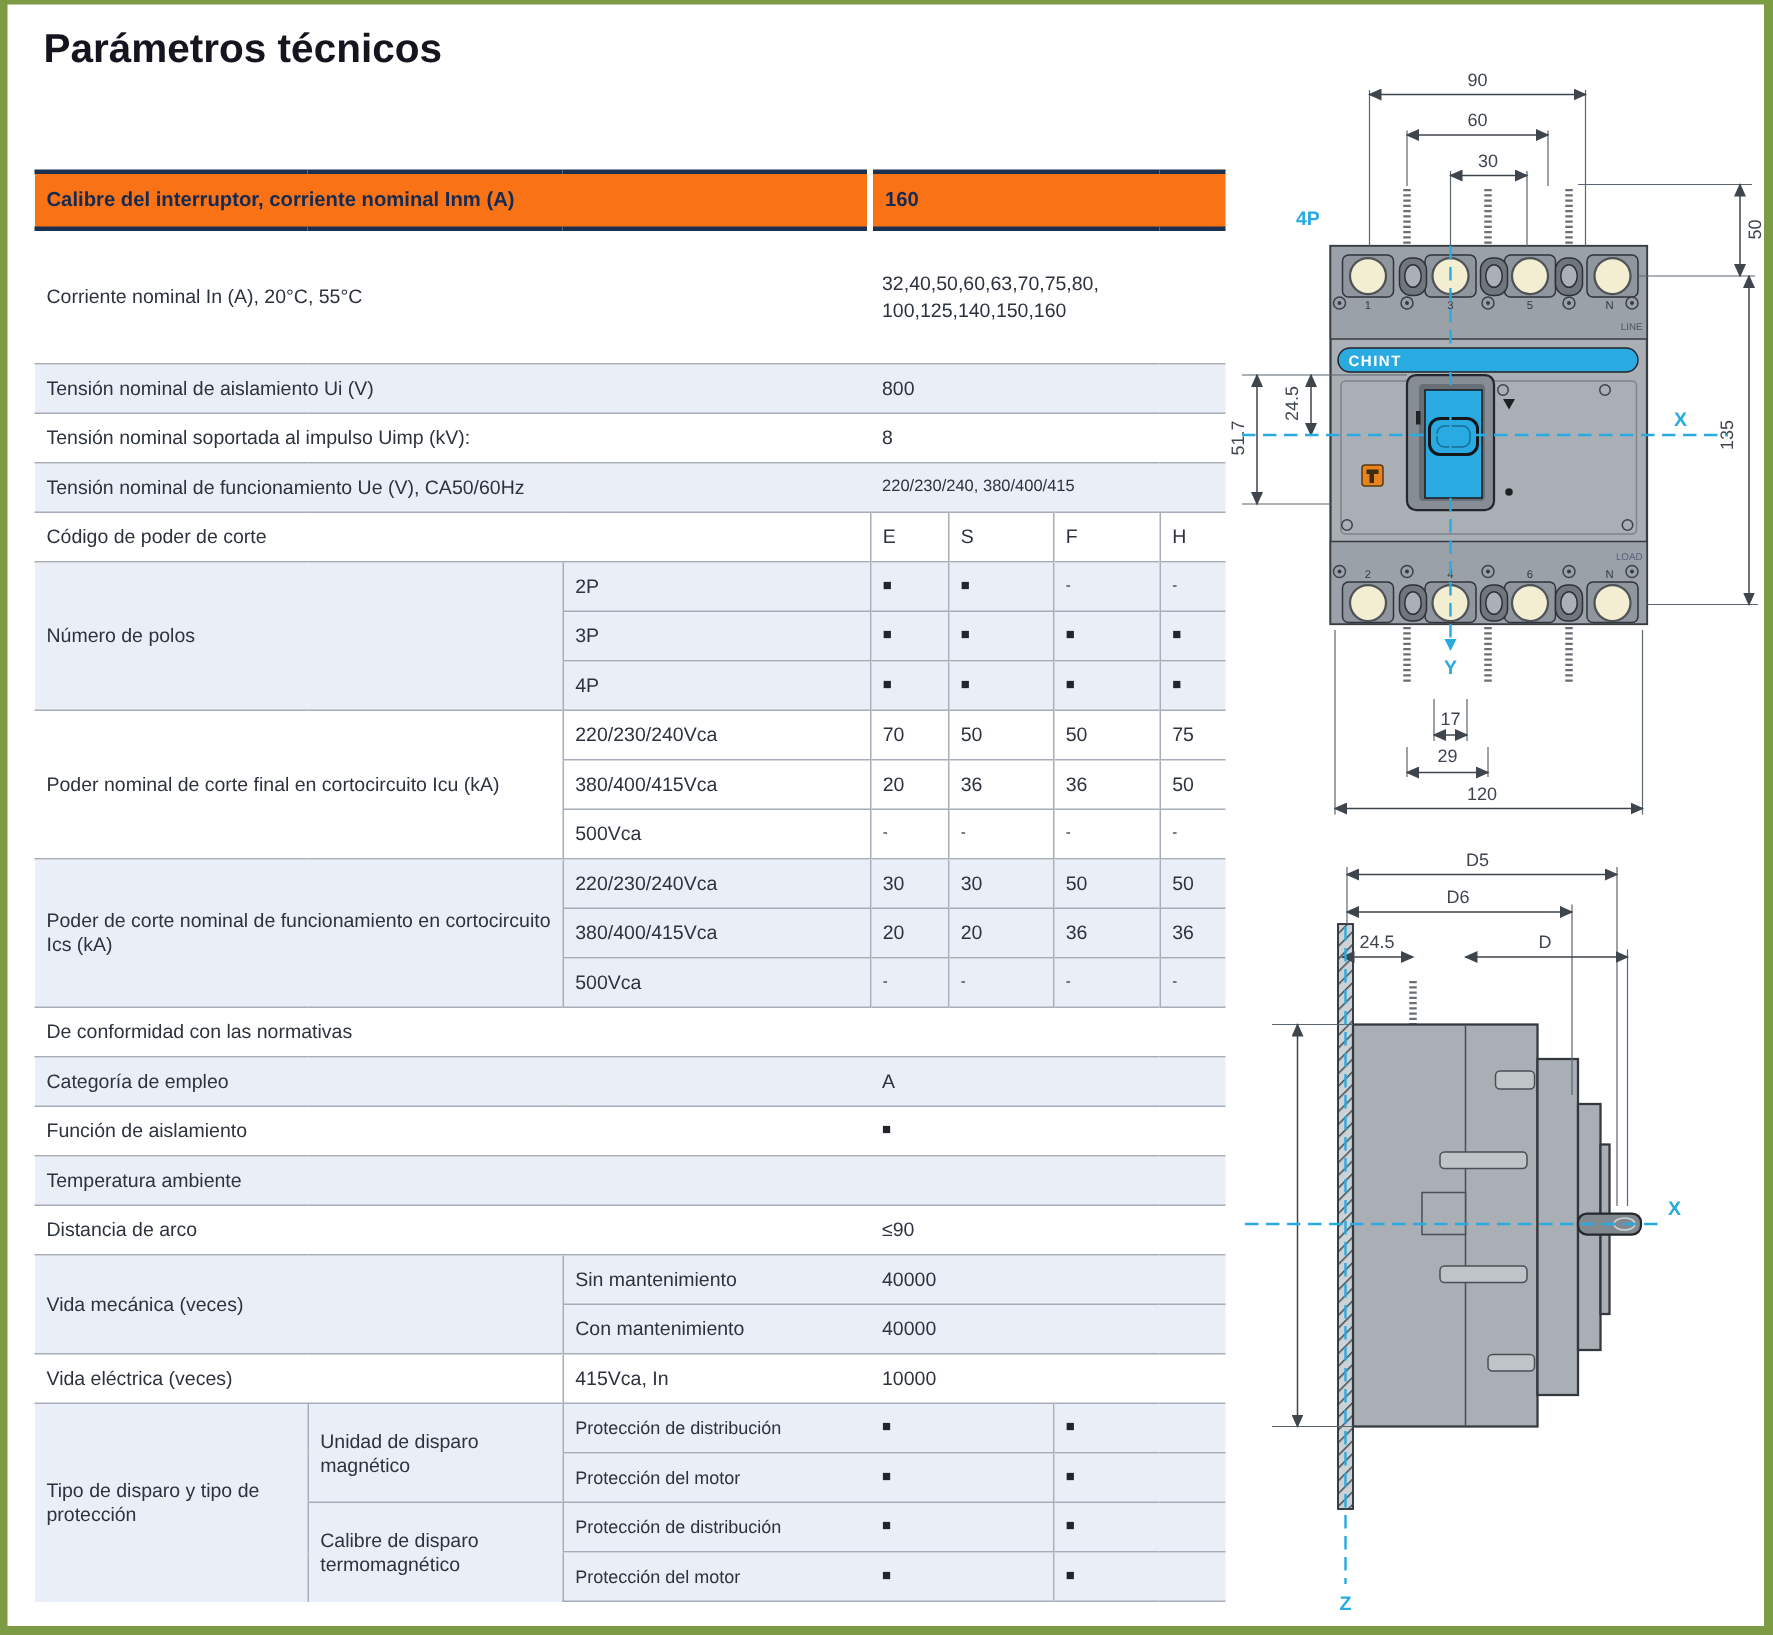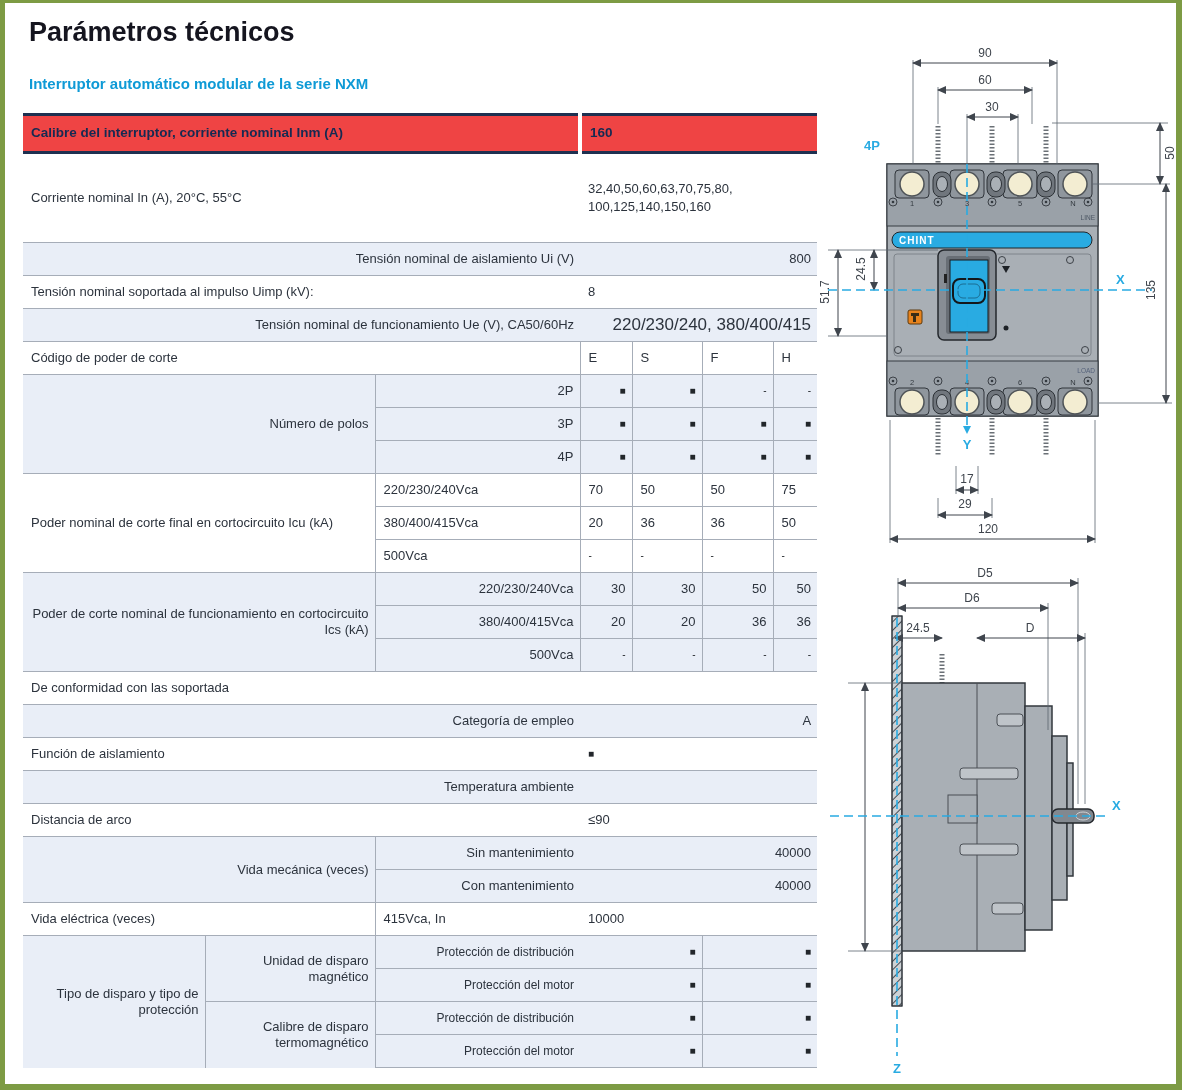--- a/index.html
+++ b/index.html
@@ -8,27 +8,27 @@
     font-family:"Liberation Sans",sans-serif;overflow:hidden;}
   .title{position:absolute;left:24px;top:14px;font-size:27px;font-weight:bold;color:#15151f;}
   .subtitle{position:absolute;left:24px;top:72px;font-size:15px;font-weight:bold;color:#0e9ad6;}
   table.spec{position:absolute;left:18px;top:110px;width:794px;border-collapse:collapse;table-layout:fixed;
     font-size:13px;color:#2c333d;}
   table.spec td{padding:2px 6px 2px 8px;border-top:1px solid #a6adb8;vertical-align:middle;line-height:1.2;
     overflow:hidden;}
   tr{height:33px;}
   tr.hd{height:38px;}
   tr.tall{height:90px;}
-  tr.hd td{background:#ef4444;border-top:3px solid #1e3050;border-bottom:3px solid #1e3050;
+  tr.hd td{background:#f97316;border-top:3px solid #1e3050;border-bottom:3px solid #1e3050;
     font-weight:bold;color:#152a52;font-size:13.5px;}
   td.gap{border-right:4px solid #ffffff;}
-  tr.lt td{background:#e9eef7;text-align:right;}
+  tr.lt td{background:#e9eef7;}
   tr.wh td{background:#ffffff;}
   td.bl{border-left:1px solid #a6adb8;}
-  td.sm{font-size:17px;}
+  td.sm{font-size:11px;}
   td.sm12{font-size:12px;}
   td.mk{font-size:10px;color:#22262b;}
   td.lblw{padding-right:52px;}
   tr.last td{border-bottom:1px solid #a6adb8;}
   .v2 div{line-height:1.35;}
   svg{font-family:"Liberation Sans",sans-serif;}
   .fv{position:absolute;left:815px;top:25px;}
   .sv{position:absolute;left:815px;top:555px;}
   .dim{stroke:#3f454d;stroke-width:1;fill:none;}
   .ext{stroke:#5a646e;stroke-width:0.8;fill:none;}
@@ -36,21 +36,20 @@
   .scr{stroke:#6a7076;stroke-width:5;stroke-dasharray:1.5 2;}
   .cyd{stroke:#29abe2;stroke-width:1.6;stroke-dasharray:9 5;fill:none;}
   .cyt{fill:#29abe2;font-weight:bold;font-size:13px;}
 </style>
 </head>
 <body>
 
 <div class="page">
 
   <div class="title">Parámetros técnicos</div>
-  <div class="subtitle">Interruptor automático modular de la serie NXM</div>
 
   <table class="spec">
     <colgroup>
       <col style="width:182px">
         <col style="width:170px">
         <col style="width:205px">
       <col style="width:52px">
         <col style="width:70px">
         <col style="width:71px">
         <col style="width:44px">
@@ -146,21 +145,21 @@
       <td class="bl">36</td>
     </tr>
     <tr class="lt">
       <td class="bl">500Vca</td>
       <td class="bl mk">-</td>
       <td class="bl mk">-</td>
       <td class="bl mk">-</td>
       <td class="bl mk">-</td>
     </tr>
     <tr class="wh">
-      <td colspan="3">De conformidad con las soportada</td>
+      <td colspan="3">De conformidad con las normativas</td>
       <td colspan="4"></td>
     </tr>
     <tr class="lt">
       <td colspan="3">Categoría de empleo</td>
       <td colspan="4">A</td>
     </tr>
     <tr class="wh">
       <td colspan="3">Función de aislamiento</td>
       <td colspan="4" class="mk">■</td>
     </tr>

